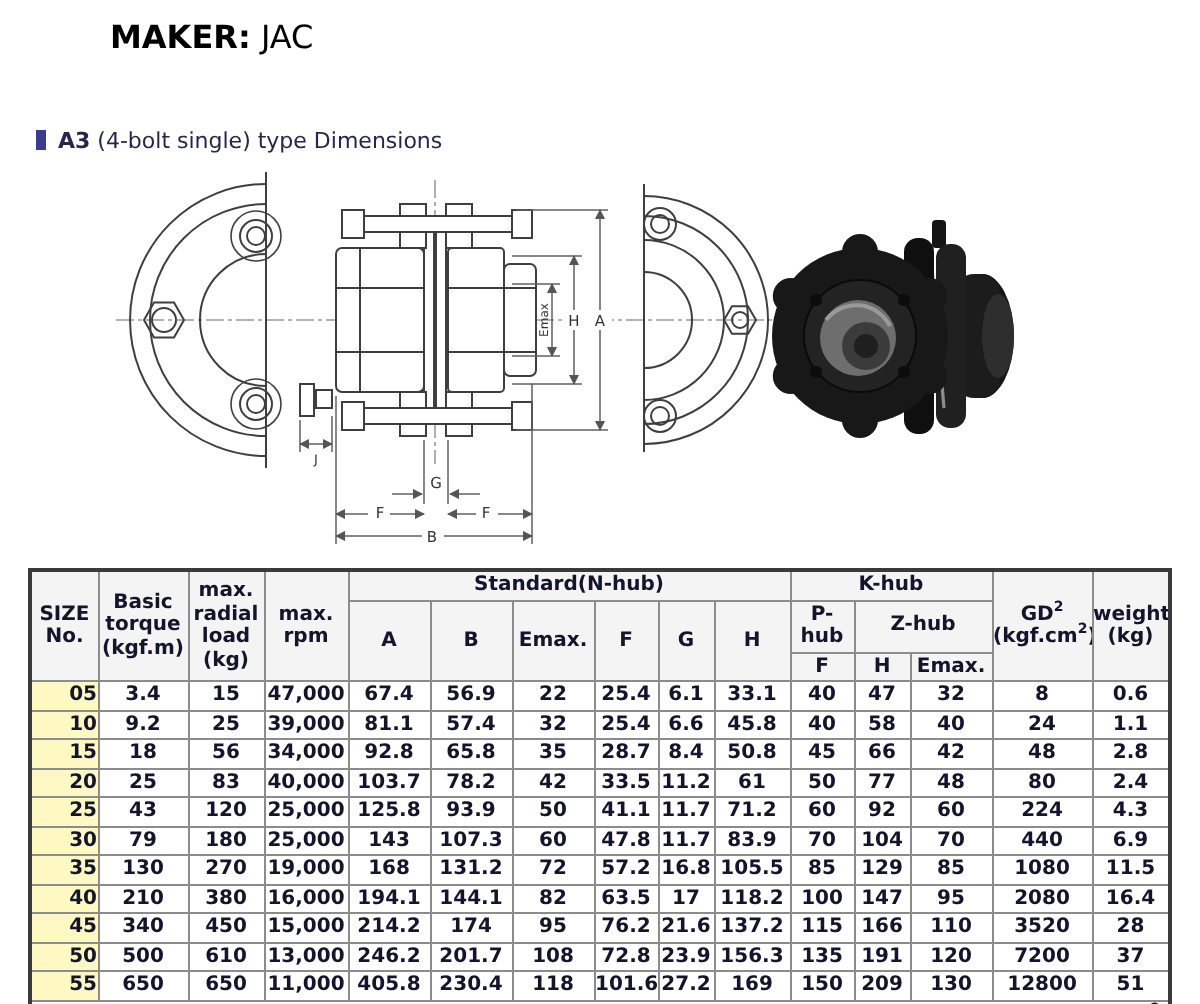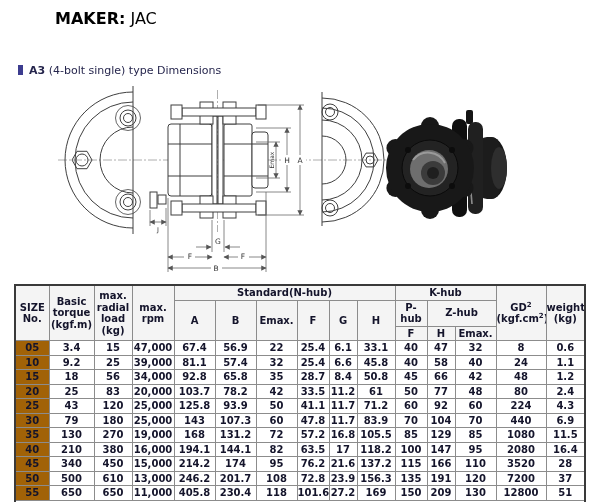--- a/index.html
+++ b/index.html
@@ -15,21 +15,21 @@
   svg.drawing { position:absolute; top:82px; left:0; }
 
   table.dims {
     position:absolute; top:284px; left:14px; width:570px;
     border-collapse:collapse; table-layout:fixed;
     font-size:10px; font-weight:bold; color:#14142b; text-align:center;
     border:2px solid #3a3a3a;
   }
   .dims th, .dims td { border:1px solid #8c8c8c; padding:1px 0; line-height:1.15; overflow:hidden; }
   .dims thead th { background:#f4f4f4; font-weight:bold; }
-  .dims tbody th { background:#a16207; }
+  .dims tbody th { background:#fef9c3;text-align:right; }
   .dims tbody td { background:#ffffff; height:11px; }
   .dims tfoot td { background:#ffffff; text-align:right; padding:2px 4px 2px 0; }
   .dims sup, .note-cell sup { font-size:7px; line-height:0; vertical-align:super; }
 </style>
 </head>
 <body>
 
 <div class="maker">
   <span class="lbl">MAKER:</span>
   <span>JAC</span>
@@ -263,27 +263,27 @@
         <td>92.8</td>
         <td>65.8</td>
         <td>35</td>
         <td>28.7</td>
         <td>8.4</td>
         <td>50.8</td>
         <td>45</td>
         <td>66</td>
         <td>42</td>
         <td>48</td>
-        <td>1.2</td>
+        <td>2.8</td>
       </tr>
       <tr>
         <th>20</th>
         <td>25</td>
         <td>83</td>
-        <td>20,000</td>
+        <td>40,000</td>
         <td>103.7</td>
         <td>78.2</td>
         <td>42</td>
         <td>33.5</td>
         <td>11.2</td>
         <td>61</td>
         <td>50</td>
         <td>77</td>
         <td>48</td>
         <td>80</td>

